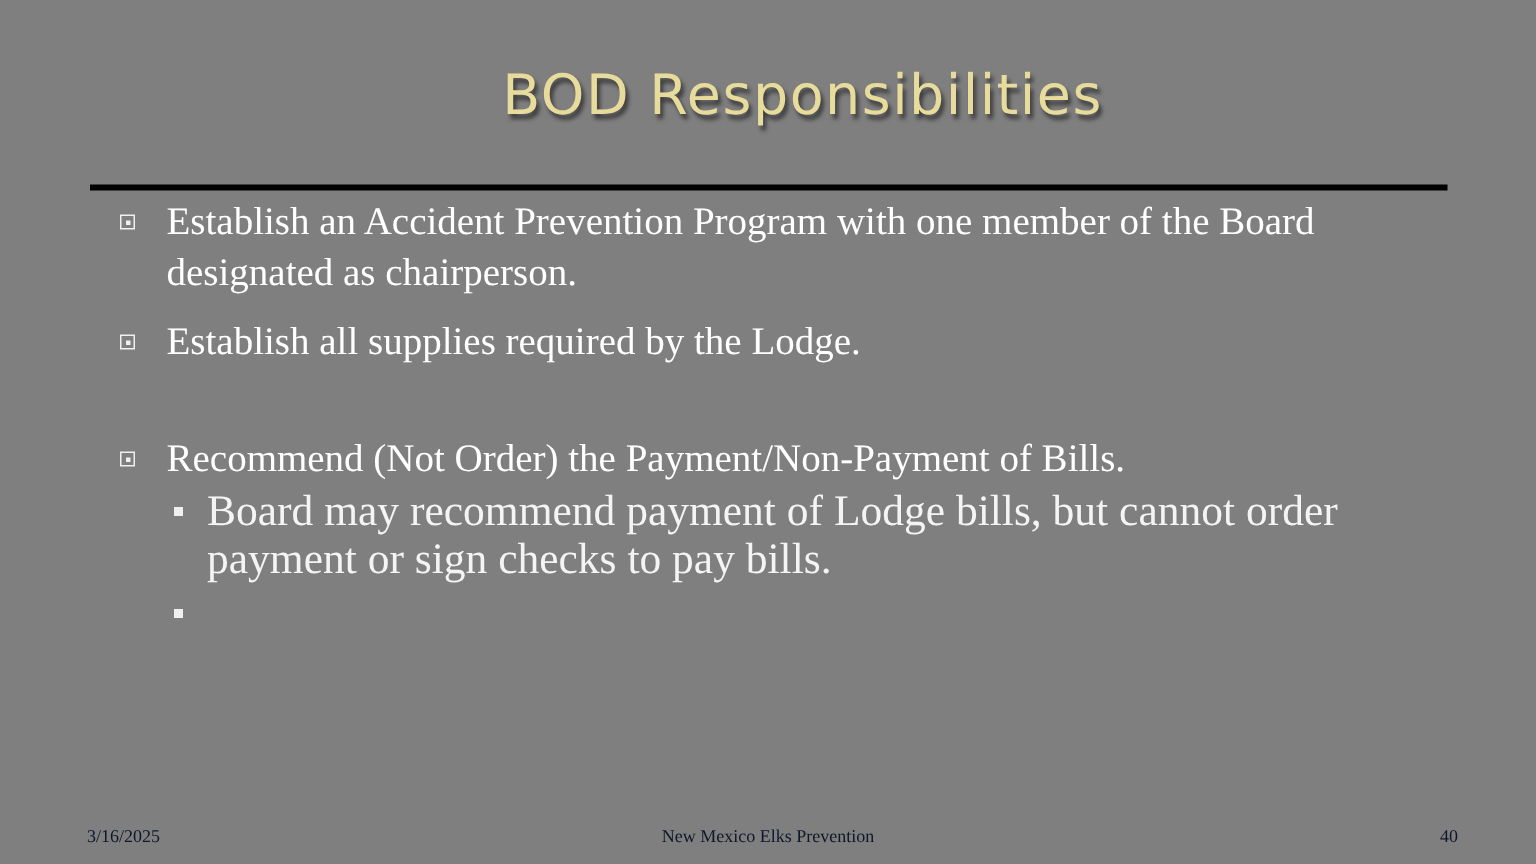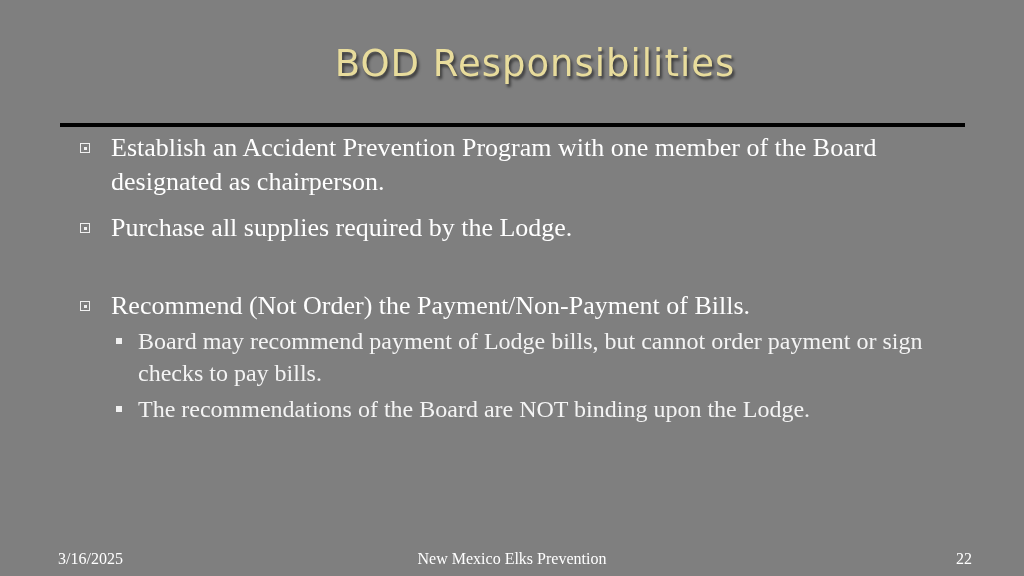--- a/index.html
+++ b/index.html
@@ -32,58 +32,57 @@
     position: absolute; left: 4px; top: 12px;
     width: 8px; height: 8px; border: 1.5px solid #f0f0f0;
   }
   .l1 .bullet::after {
     content: ""; position: absolute; left: 2.5px; top: 2.5px;
     width: 3px; height: 3px; background: #f0f0f0;
   }
   .l1.last { margin-bottom: 2px; margin-top: 44px; }
   .l2 {
     position: relative; padding-left: 62px;
-    font-size: 24px; line-height: 32px; color: #f4f4f4;
+    font-size: 29px; line-height: 32px; color: #f4f4f4;
     margin-bottom: 4px;
   }
   .l2 .bullet {
     position: absolute; left: 40px; top: 13px;
     width: 6px; height: 6px; background: #f0f0f0;
   }
   .footer {
-    position: absolute; top: 550px; font-size: 16px; color: #ffffff;
+    position: absolute; top: 550px; font-size: 12px; color: #0f172a;
   }
   .f-date { left: 58px; }
   .f-center { left: 0; width: 1024px; text-align: center; }
   .f-page { right: 52px; }
 </style>
 </head>
 <body>
 
 <div class="title">BOD Responsibilities</div>
 <div class="rule"></div>
 
 <div class="content">
   <div class="l1">
     <span class="bullet"></span>
     <span>Establish an Accident Prevention Program with one member of the Board designated as chairperson.</span>
   </div>
   <div class="l1">
     <span class="bullet"></span>
-    <span>Purchase all supplies required by the Lodge.</span>
+    <span>Establish all supplies required by the Lodge.</span>
   </div>
   <div class="l1 last">
     <span class="bullet"></span>
     <span>Recommend (Not Order) the Payment/Non-Payment of Bills.</span>
   </div>
   <div class="l2">
     <span class="bullet"></span>
     <span>Board may recommend payment of Lodge bills, but cannot order payment or sign checks to pay bills.</span>
   </div>
   <div class="l2">
     <span class="bullet"></span>
-    <span>The recommendations of the Board are NOT binding upon the Lodge.</span>
   </div>
 </div>
 
 <div class="footer f-date">3/16/2025</div>
 <div class="footer f-center">New Mexico Elks Prevention</div>
-<div class="footer f-page">22</div>
+<div class="footer f-page">40</div>
 
 </body></html>

